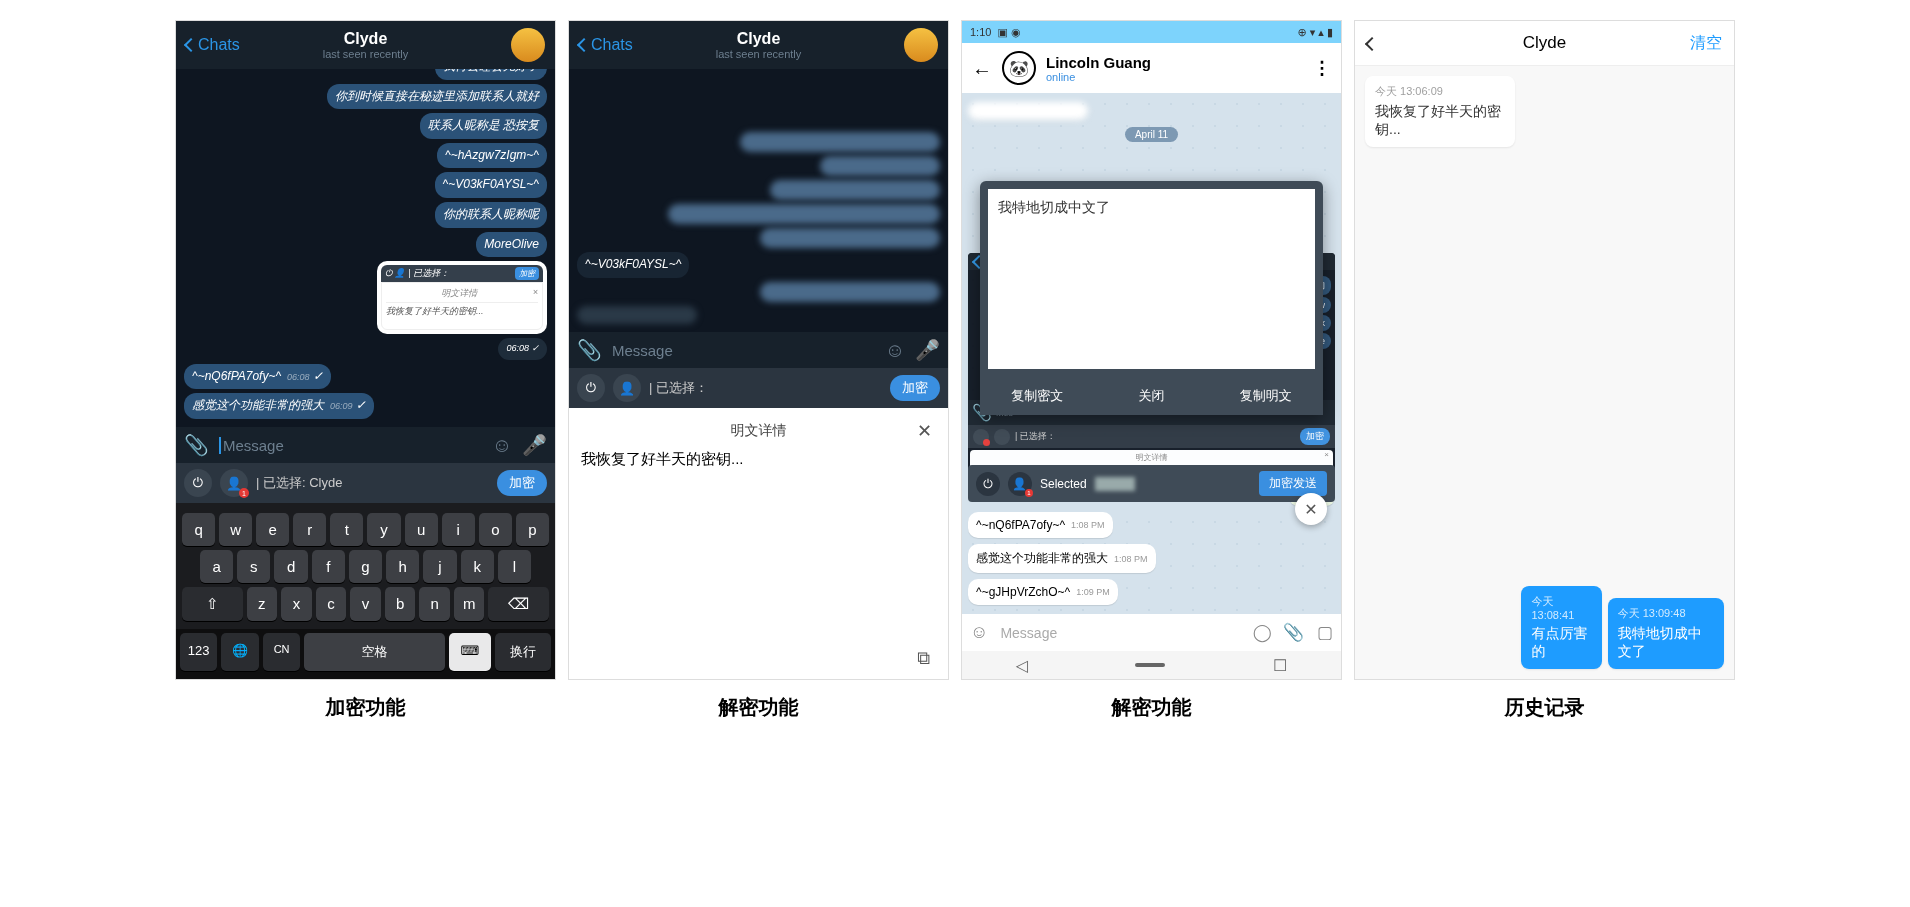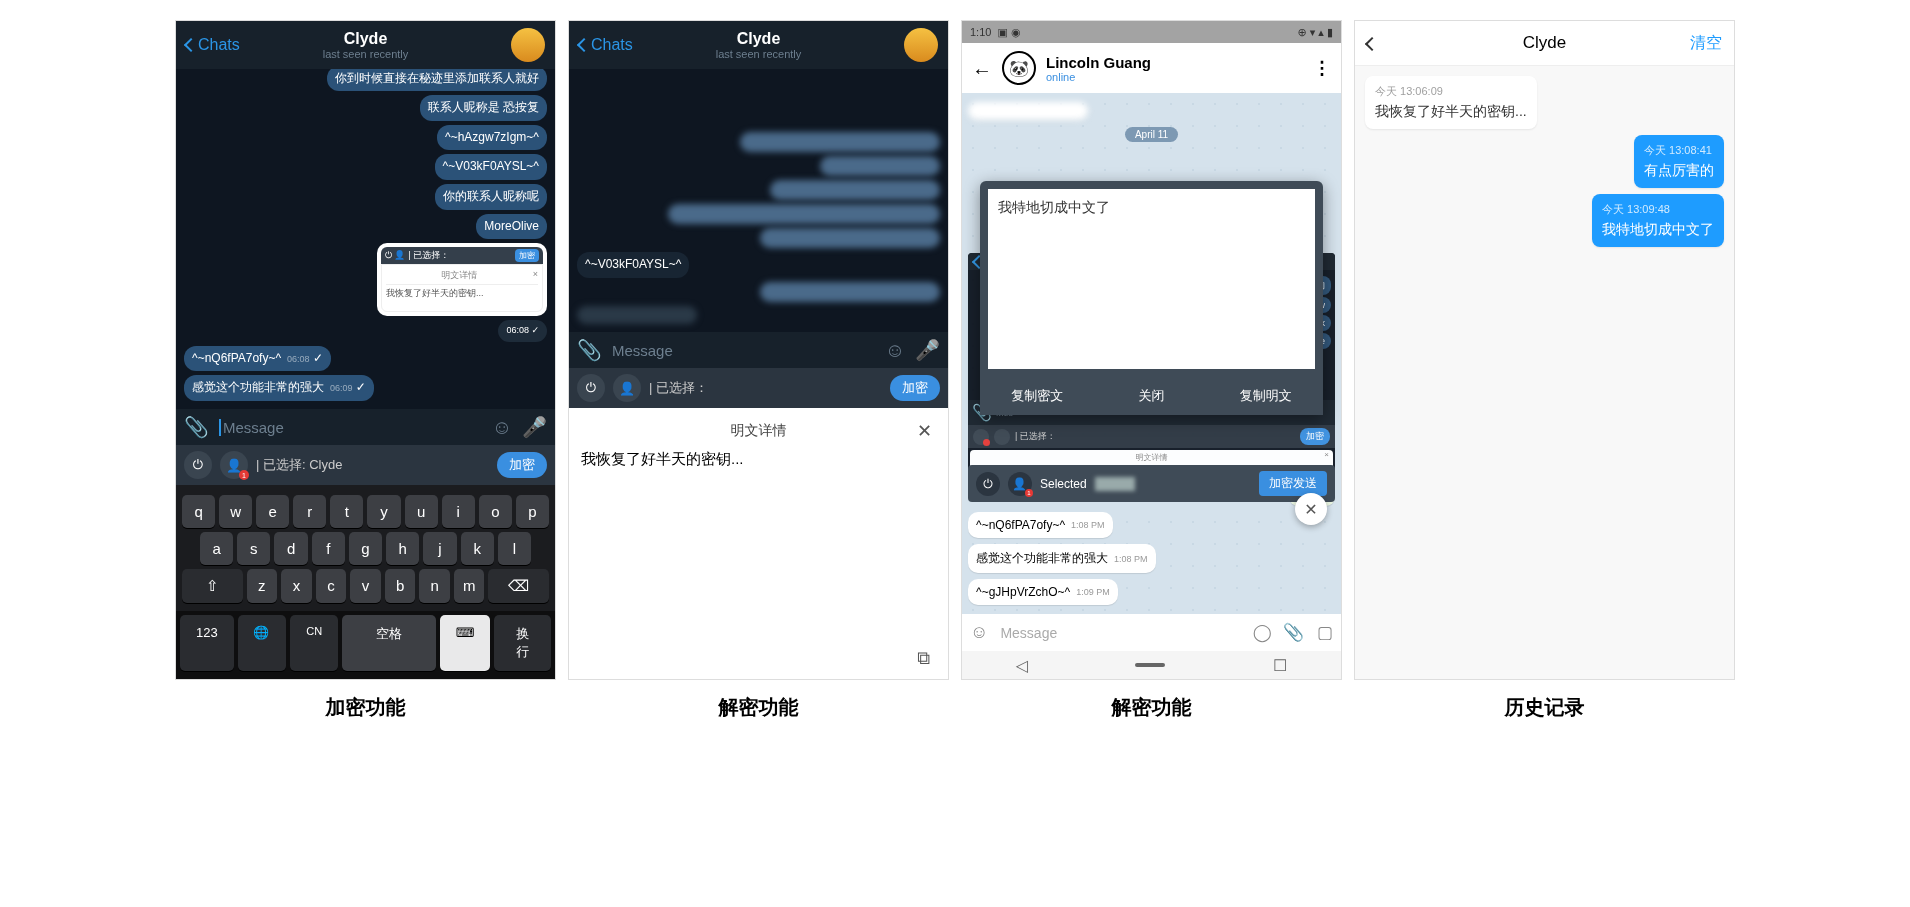--- a/index.html
+++ b/index.html
@@ -10,21 +10,21 @@
 .caption { margin-top: 14px; font-size: 20px; font-weight: 700; color: #000; }
 
 
 .tg-dark { background: #17212b; color: #fff; }
 .tg-header { background: #17212b; display: flex; align-items: center; padding: 8px 10px; position: relative; height: 48px; }
 .tg-back { color: #2b95e6; font-size: 16px; display: flex; align-items: center; gap: 2px; }
 .tg-title-wrap { position: absolute; left: 50%; transform: translateX(-50%); text-align: center; }
 .tg-title { font-size: 16px; font-weight: 600; }
 .tg-sub { font-size: 11px; color: #6d7f8f; }
 .tg-avatar { width: 34px; height: 34px; border-radius: 50%; background: linear-gradient(#f5c142,#d98b1e); margin-left: auto; }
-.tg-chat { flex: 1; background: #0e1621; padding: 6px 8px; overflow: hidden; display: flex; flex-direction: column; justify-content: flex-end; }
+.tg-chat { flex: 1; background: #0e1621; padding: 6px 8px; overflow: hidden; display: flex; flex-direction: column; justify-content: flex-end; font-style: italic; }
 .msg-row { display: flex; margin: 2px 0; }
 .msg-row.out { justify-content: flex-end; }
 .msg-row.in { justify-content: flex-start; }
 .bubble { max-width: 75%; padding: 5px 8px; border-radius: 12px; font-size: 12px; line-height: 1.3; position: relative; }
 .bubble.out { background: #2b5278; color: #fff; }
 .bubble.in { background: #182533; color: #fff; }
 .ts { font-size: 9px; color: rgba(255,255,255,.5); margin-left: 6px; }
 .blurred { filter: blur(3px); background: #4a6a8a !important; color: transparent !important; min-width: 100px; min-height: 16px;}
 .card-msg { background: #fff; border-radius: 10px; color: #333; padding: 4px; width: 170px; font-size: 10px; }
 .card-top { background: #343f4b; color: #fff; font-size: 9px; padding: 2px 4px; border-radius: 6px 6px 0 0; display:flex; align-items:center; justify-content:space-between;}
@@ -43,39 +43,39 @@
 .kb-btn { margin-left:auto; background:#3a8fe0; color:#fff; padding:4px 12px; border-radius:14px; font-size:13px;}
 
 .ios-kbd { background: #1b1c1f; padding: 6px 4px 4px; }
 .kbd-row { display: flex; gap: 4px; margin: 4px 2px; }
 .key { flex:1; background:#3d3f44; color:#fff; text-align:center; padding:8px 0; border-radius:5px; font-size:15px; box-shadow:0 1px 0 #000;}
 .key.dark{background:#2a2c30;}
 .key.wide{flex:1.4;}
 .key.space{flex:4;}
 .kbd-row.offset{padding:0 18px;}
 .kbd-bottom { background: #0e0e0f; display:flex; gap:4px; padding:4px 4px 8px;}
-.kbd-bottom .key{padding:10px 16px;font-size:13px;text-align:center;}
+.kbd-bottom .key{padding:10px 0;font-size:13px;text-align:center;}
 .kbd-bottom .globe{flex:0.8;}
 .kbd-bottom .num{flex:0.8;}
 .kbd-bottom .cn{flex:0.8;font-size:11px;}
 .kbd-bottom .space{flex:3;font-size:13px;}
 .kbd-bottom .input-switch{flex:0.9;background:#e9e9ea;color:#000;}
 .kbd-bottom .ret{flex:1.2;}
 
 
 .detail-panel { background:#fff; color:#000; padding:10px 12px; position:relative; flex:1; display:flex; flex-direction:column;}
 .detail-hdr { text-align:center; font-size:14px; color:#444; position:relative; padding:4px 0 10px;}
 .detail-close { position:absolute; right:4px; top:2px; font-size:18px; color:#555;}
 .detail-body { flex:1; font-size:15px; color:#000; }
 .detail-foot { text-align:right; padding:4px 6px 0; }
 .detail-foot .copy { font-size:18px; color:#555;}
 
 
 .andro { background:#fff; color:#000; }
-.statusbar { display:flex; justify-content:space-between; align-items:center; padding:4px 8px; font-size:11px; color:#333; background:#a3a3a3; height:22px;}
+.statusbar { display:flex; justify-content:space-between; align-items:center; padding:4px 8px; font-size:11px; color:#333; background:#7dd3fc; height:22px;}
 .statusbar .right{display:flex;gap:4px;align-items:center;}
 .a-header { display:flex; align-items:center; padding:8px 10px; gap:10px;}
 .a-ava{width:34px;height:34px;border-radius:50%;background:#fff;border:2px solid #000;display:flex;align-items:center;justify-content:center;font-size:16px;}
 .a-name{font-weight:600;font-size:15px;}
 .a-status{font-size:11px;color:#3a8fe0;}
 .a-dots{margin-left:auto;font-size:18px;font-weight:bold;}
 .a-chat{flex:1;position:relative;background:#d5e2ec;background-image:radial-gradient(circle,#c8d8e4 1px,transparent 1px);background-size:22px 22px;padding:6px;display:flex;flex-direction:column;overflow:hidden;}
 .date-pill{align-self:center;background:#7d99b3;color:#fff;font-size:10px;padding:2px 10px;border-radius:10px;margin:4px 0;}
 .a-bubble{background:#fff;border-radius:10px;padding:6px 8px;font-size:12px;margin:3px 0;align-self:flex-start;max-width:72%;display:flex;align-items:center;gap:6px;box-shadow:0 1px 1px rgba(0,0,0,.1);}
 .a-ts{font-size:9px;color:#999;margin-left:auto;}
@@ -116,21 +116,21 @@
 .a-input .ph{flex:1;color:#aaa;font-size:14px;}
 .a-input .ic{font-size:17px;color:#888;}
 .a-nav{background:#f5f5f5;display:flex;justify-content:space-around;align-items:center;height:28px;color:#666;}
 
 
 .hist{background:#f8f8f8;}
 .h-header{background:#fff;display:flex;align-items:center;justify-content:center;position:relative;padding:12px;border-bottom:1px solid #eee;}
 .h-back{position:absolute;left:12px;font-size:18px;color:#333;}
 .h-title{font-size:17px;font-weight:500;}
 .h-clear{position:absolute;right:12px;color:#1e9cff;font-size:16px;}
-.h-chat{flex:1;padding:10px;display:flex;flex-direction:column;gap:6px;}
+.h-chat{flex:1;padding:10px;display:flex;flex-direction:row;gap:6px;}
 .h-bubble{border-radius:8px;padding:8px 10px;font-size:14px;max-width:75%;box-shadow:0 1px 2px rgba(0,0,0,.08);}
 .h-bubble .htime{font-size:11px;color:rgba(0,0,0,.4);margin-bottom:4px;}
 .h-in{background:#fff;align-self:flex-start;color:#333;}
 .h-out{background:#1e9cff;color:#fff;align-self:flex-end;}
 .h-out .htime{color:rgba(255,255,255,.8);}
 
 .chev{display:inline-block;width:10px;height:10px;border-left:2px solid currentColor;border-bottom:2px solid currentColor;transform:rotate(45deg);}
 </style>
 </head>
 <body>

